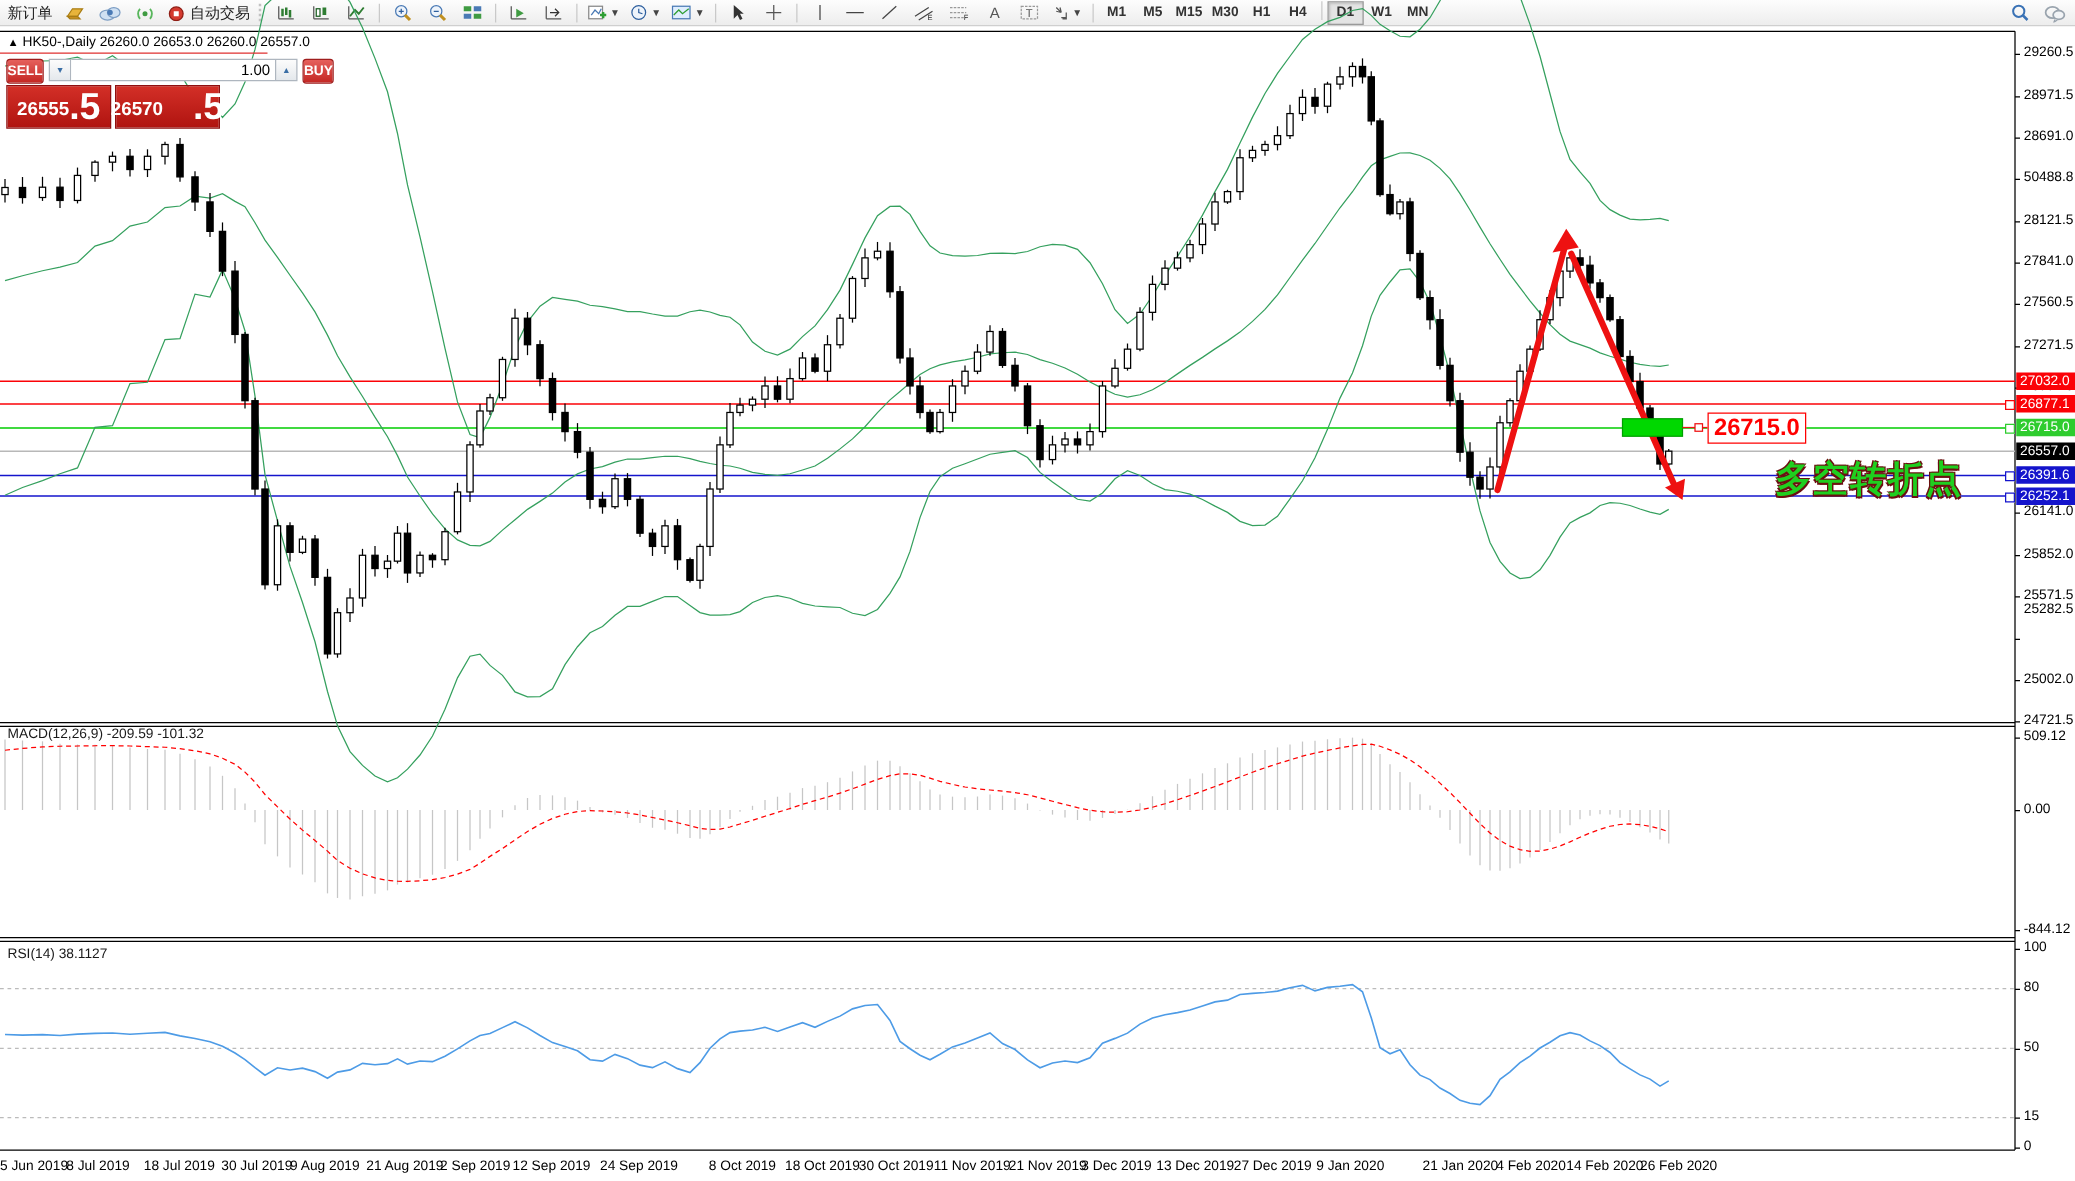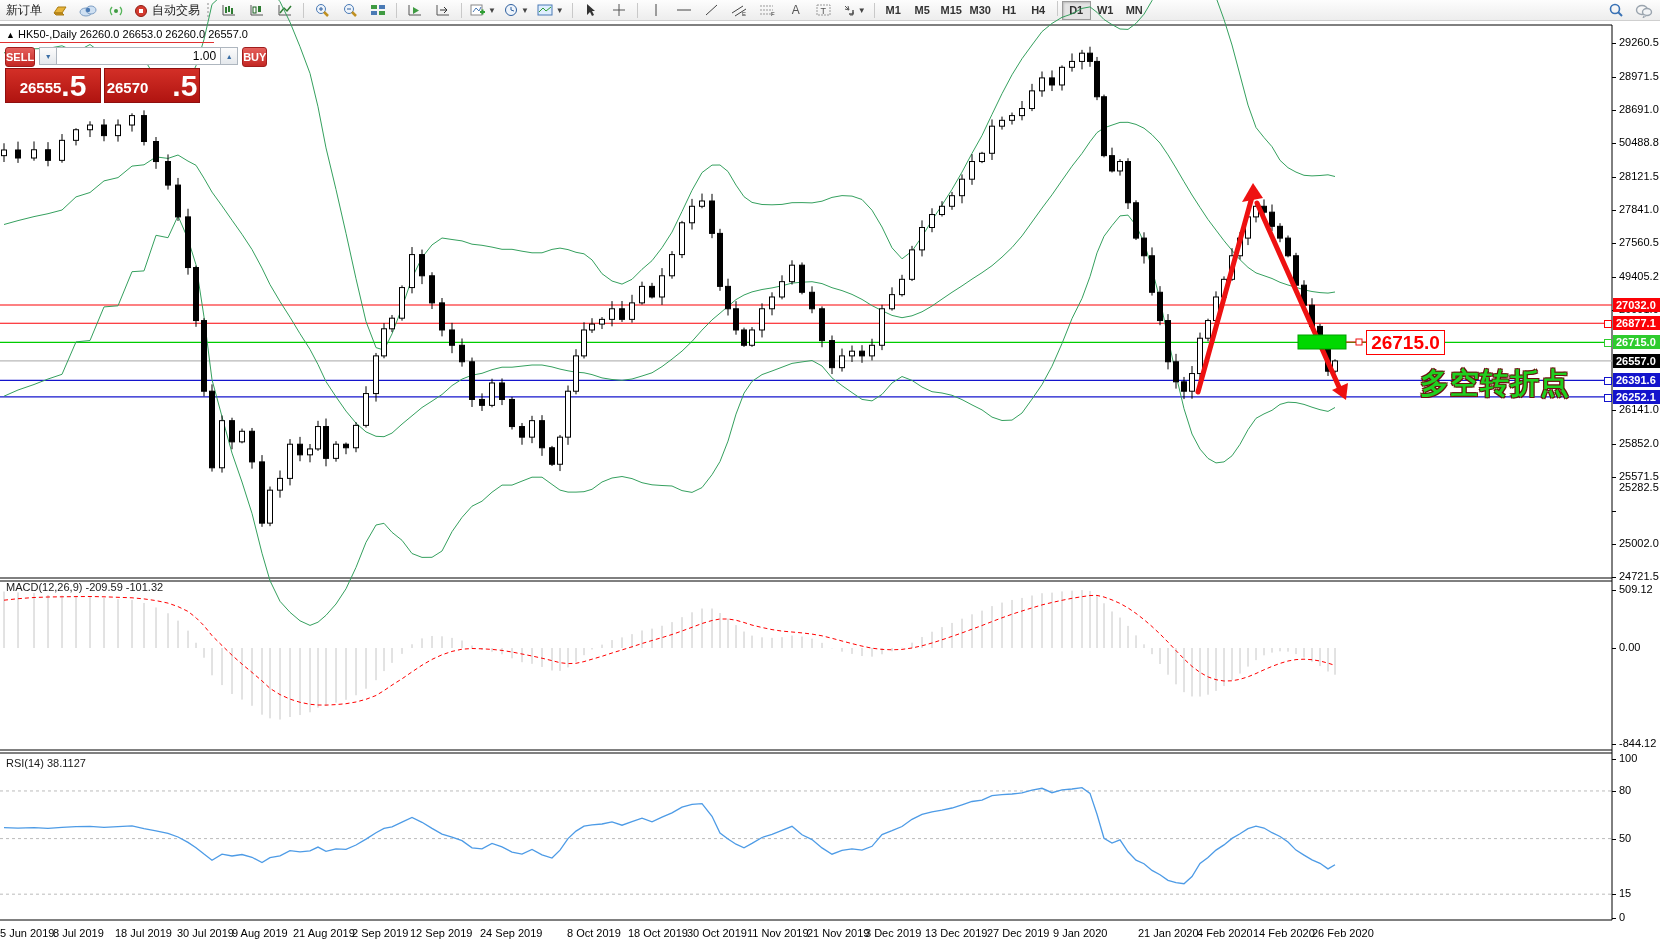--- a/index.html
+++ b/index.html
@@ -28,32 +28,32 @@
   .ocp-row1{display:flex;height:18px;}
   .btn-sell,.btn-buy{width:44px;height:18px;border:1px solid #9f1d1d;border-radius:3px;
      background:linear-gradient(#e5605c,#c42723);color:#fff;font-size:11px;font-weight:bold;
      display:flex;align-items:center;justify-content:center;}
   .vol-box{display:flex;flex:1;margin:0 4px;height:18px;}
   .spin{width:16px;height:16px;border:1px solid #aeb6bf;background:linear-gradient(#fcfcfc,#e4e8ec);
      display:flex;align-items:center;justify-content:center;font-size:7px;color:#3a6ea5;}
   .vol-input{flex:1;height:16px;border:1px solid #aeb6bf;border-left:none;border-right:none;
      font-size:12px;text-align:right;padding:0 4px;font-family:"Liberation Sans",sans-serif;}
   .ocp-row2{display:flex;margin-top:3px;}
-  .price-box{width:96px;height:35px;background:linear-gradient(#d32f27,#b01410);
+  .price-box{width:84px;height:35px;background:linear-gradient(#d32f27,#b01410);
      border:1px solid #8f0f0f;color:#fff;display:flex;align-items:flex-end;justify-content:center;
      padding-bottom:2px;box-sizing:border-box;}
   .price-box+.price-box{margin-left:3px;gap:24px;}
   .p-small{font-size:15px;font-weight:bold;line-height:24px;}
   .p-big{font-size:30px;font-weight:bold;line-height:28px;}
   
   .pane-label{position:absolute;font-size:11px;color:#1a1a1a;}
   
   .ax-label{position:absolute;left:1619px;font-size:11px;color:#000;white-space:nowrap;}
   .ax-tick{position:absolute;left:1612px;width:4px;height:1px;background:#000;}
-  .ax-badge{position:absolute;left:1613px;width:47px;height:14px;font-size:11px;font-weight:bold;
+  .ax-badge{position:absolute;left:1613px;width:47px;height:14px;font-size:11px;font-weight:normal;
      color:#fff;line-height:14px;padding-left:3px;box-sizing:border-box;white-space:nowrap;}
   .date-label{position:absolute;top:927px;font-size:11px;color:#000;white-space:nowrap;}
   
   .price-callout{position:absolute;left:1366px;top:330px;width:77px;height:23px;
      border:1px solid #ff0000;background:#fff;color:#ff0000;font-size:19px;font-weight:bold;
      display:flex;align-items:center;justify-content:center;}
   .cn-note{position:absolute;left:1420px;top:364px;font-size:29px;font-weight:bold;color:#1fcf1f;
      letter-spacing:1px;white-space:nowrap;
      text-shadow:1px 1px 0 #6b1010,-1px -1px 0 #6b1010,1px -1px 0 #6b1010,-1px 1px 0 #6b1010;}
   
@@ -752,21 +752,21 @@
       <div class="ax-label" style="top: 102.594px;">28691.0</div>
       <div class="ax-tick" style="top: 142.633px;"></div>
       <div class="ax-label" style="top: 135.633px;">50488.8</div>
       <div class="ax-tick" style="top: 176.673px;"></div>
       <div class="ax-label" style="top: 169.673px;">28121.5</div>
       <div class="ax-tick" style="top: 209.711px;"></div>
       <div class="ax-label" style="top: 202.711px;">27841.0</div>
       <div class="ax-tick" style="top: 242.75px;"></div>
       <div class="ax-label" style="top: 235.75px;">27560.5</div>
       <div class="ax-tick" style="top: 276.79px;"></div>
-      <div class="ax-label" style="top: 269.79px;">49405.2</div>
+      <div class="ax-label" style="top: 269.79px;">27271.5</div>
       <div class="ax-tick" style="top: 309.829px;"></div>
       <div class="ax-label" style="top: 302.829px;">26991.0</div>
       <div class="ax-tick" style="top: 409.947px;"></div>
       <div class="ax-label" style="top: 402.947px;">26141.0</div>
       <div class="ax-tick" style="top: 443.987px;"></div>
       <div class="ax-label" style="top: 436.987px;">25852.0</div>
       <div class="ax-tick" style="top: 477.026px;"></div>
       <div class="ax-label" style="top: 470.026px;">25571.5</div>
       <div class="ax-tick" style="top: 511.066px;"></div>
       <div class="ax-label" style="top: 481px; text-align: right;">25282.5</div>

